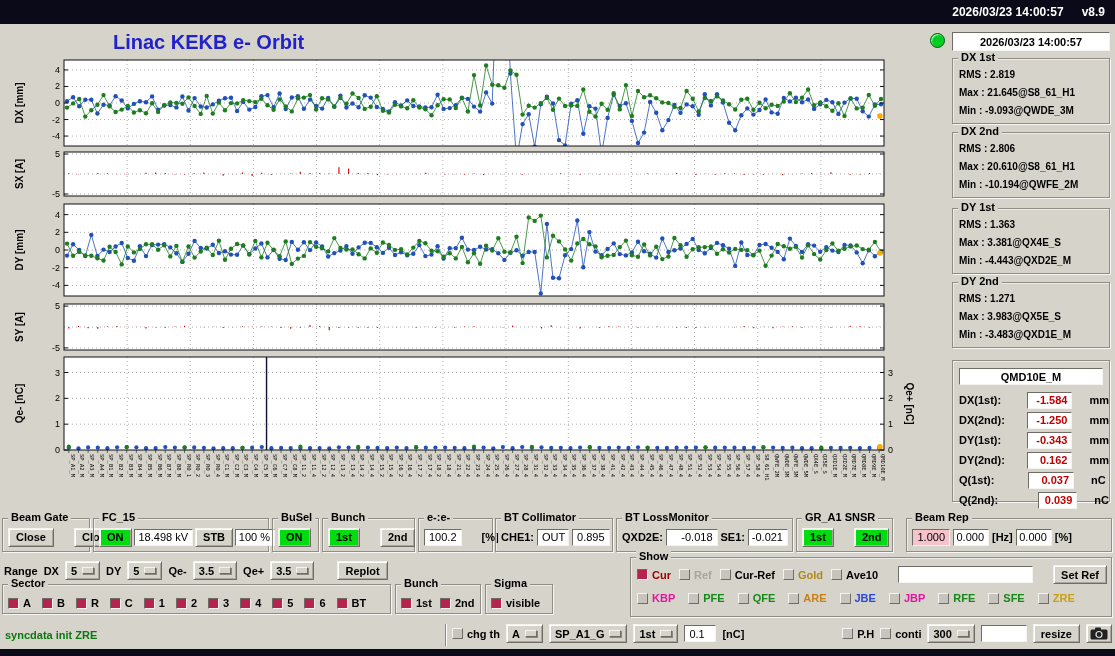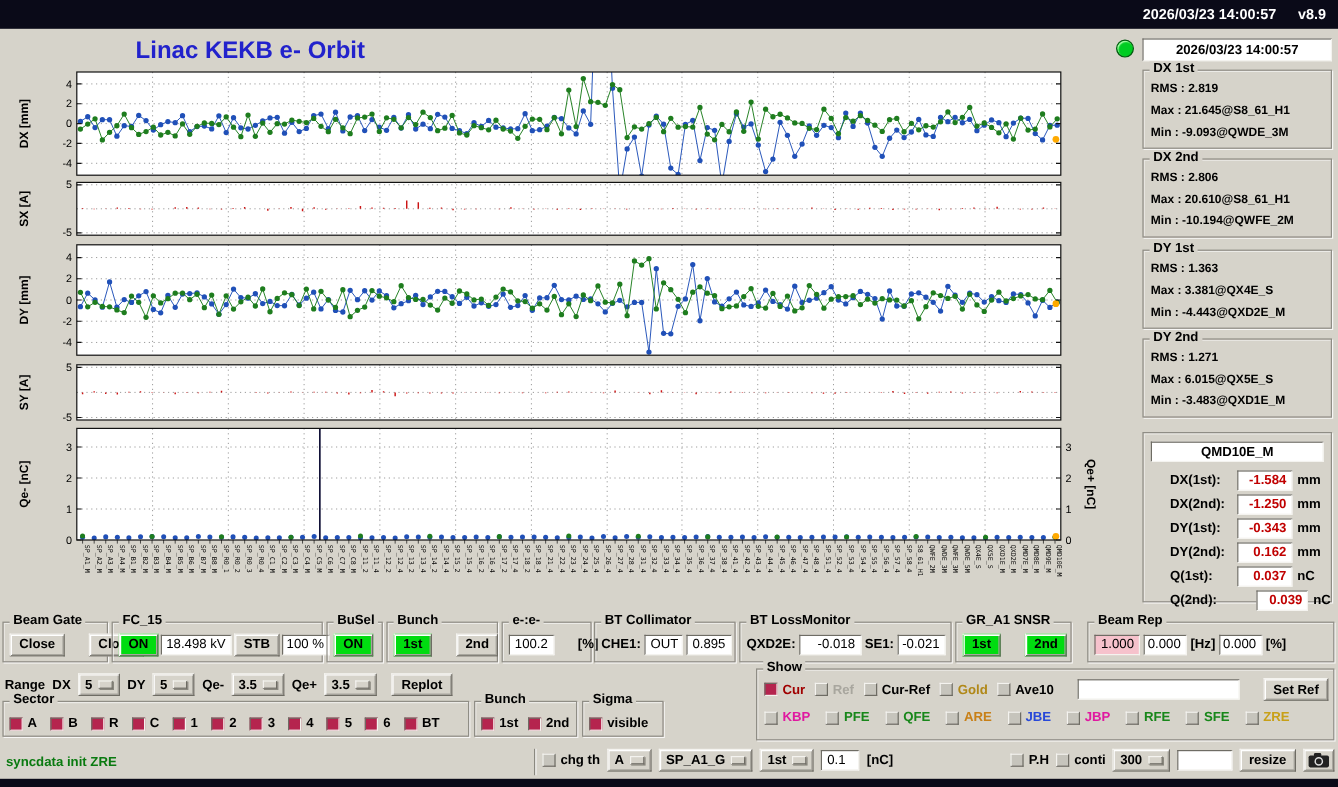--- a/index.html
+++ b/index.html
@@ -26,21 +26,21 @@
 .stat-line{font-size:10px;font-weight:bold;padding-left:6px;line-height:18px;white-space:nowrap}
 .cb{display:inline-block;width:11px;height:11px;background:#c6c4bc;border:1px solid;border-color:#f4f3ef #6e6c64 #6e6c64 #f4f3ef;flex:none}
 .cb.on{border-color:#6e6c64 #f4f3ef #f4f3ef #6e6c64}
 .cb-item{display:inline-flex;align-items:center;gap:4px}
 .cb-lab{font-weight:bold;font-size:11px;white-space:nowrap}
 .opt{display:inline-flex;align-items:center;gap:5px;height:19px;padding:0 5px;font-weight:bold;font-size:11px;cursor:pointer;white-space:nowrap}
 .opt::after{content:"";width:10px;height:5px;background:#d6d3ca;border:1px solid;border-color:#f4f3ef #6e6c64 #6e6c64 #f4f3ef;box-shadow:1px 1px 0 #8a887f}
 .lab{font-weight:bold;font-size:11px;white-space:nowrap}
 .vsep{position:absolute;top:624px;height:22px;width:2px;border-left:1px solid #8a887f;border-right:1px solid #fff}
 .circle{position:absolute;left:930px;top:33px;width:15px;height:15px;border-radius:50%;background:#00cc22;border:1px solid #045a10;box-shadow:inset 1px 1px 1px #aaffaa}
-.qmd-row{display:flex;align-items:center;gap:4px;padding-left:22px;margin-top:2px;height:18px}
+.qmd-row{display:flex;align-items:center;gap:17px;padding-left:6px;margin-top:2px;height:18px}
 .qmd-lab{font-weight:bold;font-size:11px;width:52px;white-space:nowrap}
 .statusmsg{position:absolute;left:5px;top:629px;color:#0a7a10;font-weight:bold;font-size:11px}
 .cluster{position:absolute;top:624px;display:flex;align-items:center;gap:6px}
 </style>
 </head>
 <body>
 
 <div class="app">
 
   <div class="topbar">
@@ -1243,21 +1243,21 @@
     <div class="stat-pad">
       <div class="stat-line">RMS : 1.363</div>
       <div class="stat-line">Max : 3.381@QX4E_S</div>
       <div class="stat-line">Min : -4.443@QXD2E_M</div>
     </div>
   </div>
   <div class="grp stat-grp" style="top:282px;height:66px">
     <span class="grp-label">DY 2nd</span>
     <div class="stat-pad">
       <div class="stat-line">RMS : 1.271</div>
-      <div class="stat-line">Max : 6.015@QX5E_S</div>
+      <div class="stat-line">Max : 3.983@QX5E_S</div>
       <div class="stat-line">Min : -3.483@QXD1E_M</div>
     </div>
   </div>
 
   <div class="grp stat-grp" style="top:360px;height:142px">
     <div class="field" style="position:absolute;left:6px;top:7px;width:144px;justify-content:center;font-weight:bold">QMD10E_M</div>
     <div style="padding-top:28px" id="qmd-rows">
         <div class="qmd-row">
           <span class="qmd-lab">DX(1st):</span>
           <span class="field num red" style="width: 46px;">-1.584</span>
@@ -1381,21 +1381,21 @@
         <span>5</span>
       </span>
     <span class="lab">Qe-</span>
     <span class="opt">
         <span>3.5</span>
       </span>
     <span class="lab">Qe+</span>
     <span class="opt">
         <span>3.5</span>
       </span>
-    <span class="btn" style="margin-left:6px">Replot</span>
+    <span class="btn" style="margin-left:17px">Replot</span>
   </div>
 
   <div class="grp" style="left:2px;top:584px;width:389px;height:30px">
     <span class="grp-label">Sector</span>
     <div class="row" style="gap:11px;padding-top:8px" id="sector-items">
         <span class="cb-item">
           <span class="cb on" style="background: rgb(181, 36, 78);"></span>
           <span class="cb-lab">A</span>
         </span>
         <span class="cb-item">

